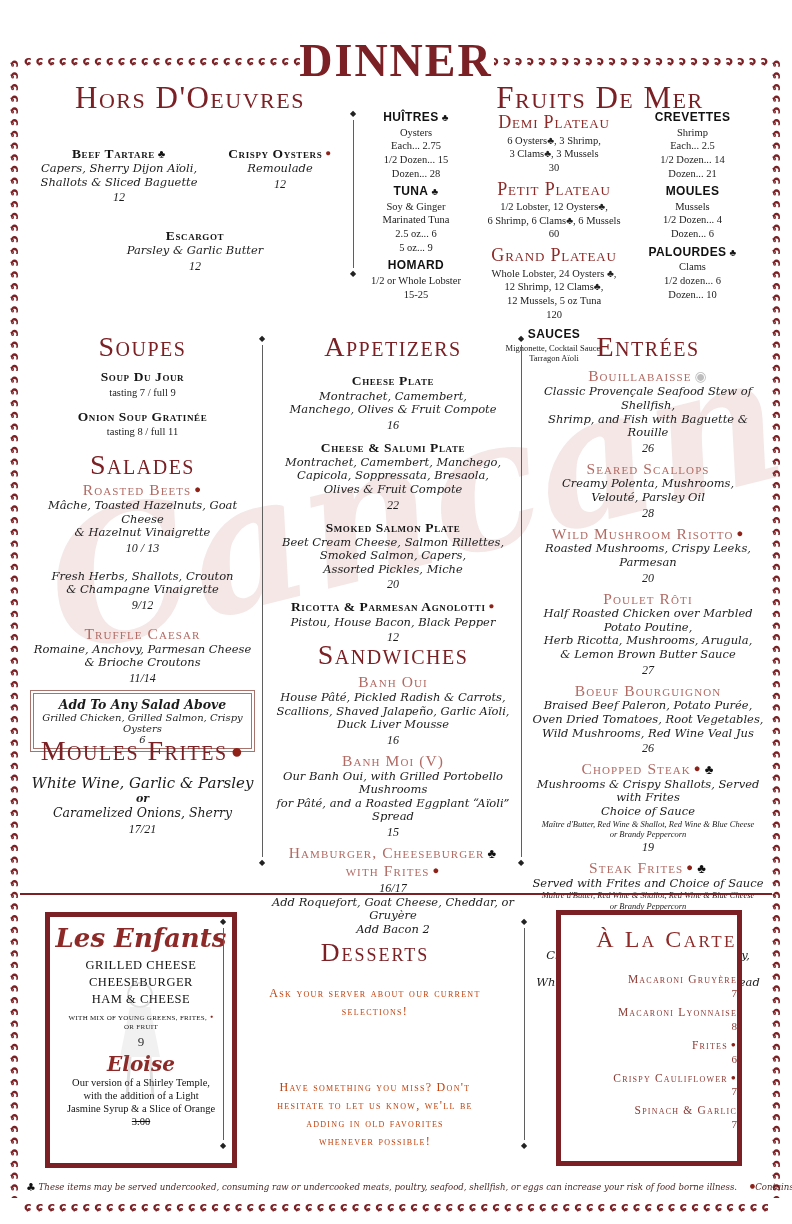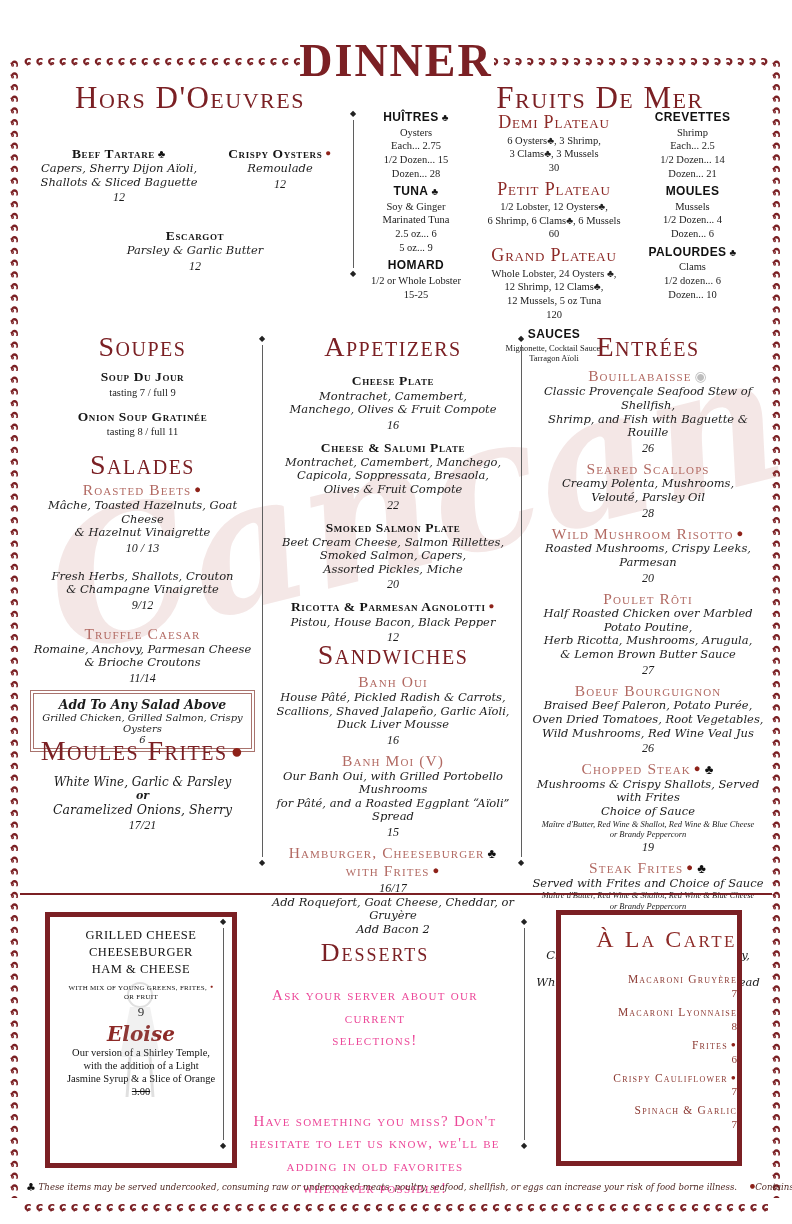--- a/index.html
+++ b/index.html
@@ -47,21 +47,21 @@
   .box2{position:absolute;left:556px;top:910px;width:176px;height:234px;border:5px solid #7b2024;background:#fff;text-align:right;padding-top:12px;}
   .script{font:italic 700 26px "DejaVu Serif",serif;color:#8d2a27;}
   .script2{font:italic 700 20px "DejaVu Serif",serif;color:#8d2a27;}
   .kid{font-size:12.5px;text-transform:uppercase;letter-spacing:.5px;line-height:1.35;color:#111;}
   .kidnote{font-size:7px;text-transform:uppercase;letter-spacing:.3px;color:#111;line-height:1.3;margin-top:6px;}
   .edesc{font-size:10.5px;line-height:1.25;color:#111;}
   .strike{text-decoration:line-through;}
   .alan{font-size:11.5px;font-variant:small-caps;letter-spacing:1.2px;color:#8d3a33;line-height:1.2;margin-top:7px;}
   .alap{font-size:11px;color:#8d3a33;}
   .desh{font-size:26px;color:#7b2024;font-variant:small-caps;letter-spacing:2px;}
-  .dest{font-variant:small-caps;font-size:15px;letter-spacing:1.3px;color:#ec4899;line-height:1.5;}
+  .dest{font-variant:small-caps;font-size:12px;letter-spacing:1.3px;color:#c2410c;line-height:1.5;}
   .foot{position:absolute;left:26px;right:26px;top:1181px;text-align:center;
         font:italic 8.6px "DejaVu Serif",serif;color:#4f2722;white-space:nowrap;}
   .foot .club{font-size:11px;vertical-align:-1px;}
   .foot .seg{margin-left:7px;}
   .eloise-art{position:absolute;left:55px;top:60px;opacity:.22;}
 </style>
 </head>
 <body>
 
 <div class="page">
@@ -218,21 +218,21 @@
     </div>
     <div class="addon">
       <div class="t">Add To Any Salad Above</div>
       <div class="d">Grilled Chicken, Grilled Salmon, Crispy Oysters</div>
       <div class="d">6</div>
     </div>
   </div>
 
   <div class="abs tc" style="left:25px;top:736px;width:235px">
     <div class="h h28" style="margin-bottom:10px"><span>Moules Frites</span><span class="mk nut">●</span></div>
-    <div class="desc" style="font-size:12px">White Wine, Garlic &amp; Parsley</div>
+    <div class="desc" style="font-size:15px">White Wine, Garlic &amp; Parsley</div>
     <div class="desc" style="font-weight:700;font-size:11px">or</div>
     <div class="desc" style="font-size:12.5px">Caramelized Onions, Sherry</div>
     <div class="price">17/21</div>
   </div>
 
   <div class="abs tc" style="left:268px;top:332px;width:250px">
     <div class="h h28" style="margin-bottom:12px">Appetizers</div>
     <div class="it2">
       <div class="nb">Cheese Plate</div>
       <div class="desc">Montrachet, Camembert,</div>
@@ -341,20 +341,21 @@
   </div>
 
   <div class="hr"></div>
 
   <div class="box1">
     <svg class="eloise-art" width="70" height="130" viewBox="0 0 70 130">
       <circle cx="35" cy="18" r="12" fill="none" stroke="#777" stroke-width="2"></circle>
       <path d="M25 30 L15 80 L55 80 L45 30 Z" fill="#999" opacity="0.6"></path>
       <path d="M25 80 L22 120 M45 80 L48 120" stroke="#777" stroke-width="3" fill="none"></path>
     </svg>
+    <div class="script">Les Enfants</div>
     <div class="kid" style="margin-top:4px">Grilled Cheese</div>
     <div class="kid">Cheeseburger</div>
     <div class="kid">Ham &amp; Cheese</div>
     <div class="kidnote"><span>With Mix of Young Greens, Frites,</span><span class="mk nut">●</span></div>
     <div class="kidnote" style="margin-top:0">or Fruit</div>
     <div style="font-size:13px;margin-top:2px">9</div>
     <div class="script2" style="margin-top:2px">Eloise</div>
     <div class="edesc">Our version of a Shirley Temple,</div>
     <div class="edesc">with the addition of a Light</div>
     <div class="edesc">Jasmine Syrup &amp; a Slice of Orange</div>

